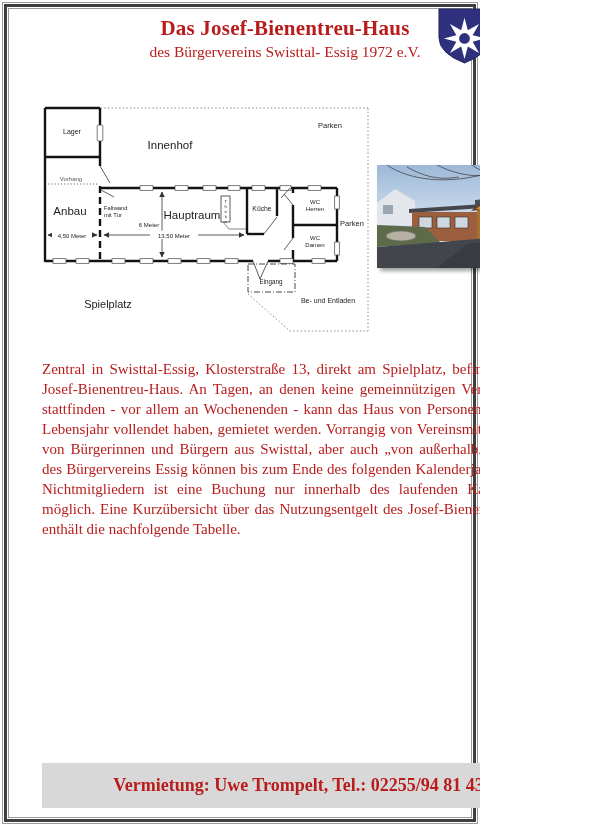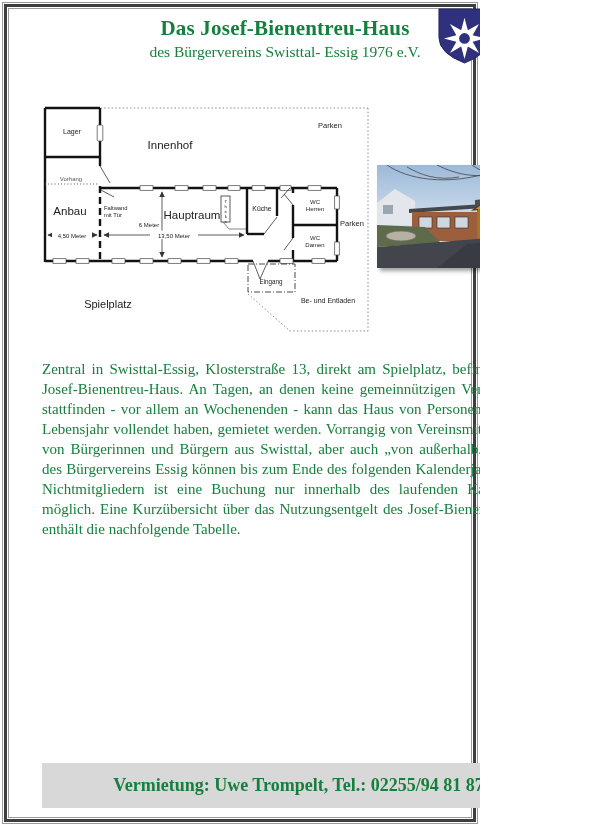--- a/index.html
+++ b/index.html
@@ -1,18 +1,18 @@
 <!DOCTYPE html>
 <html><head>
 <meta charset="utf-8">
 <style>
   html,body{margin:0;padding:0;background:#fff;}
   .page{
     position:relative;width:480px;height:826px;background:#fff;
-    font-family:"Liberation Serif",serif;color:#15803d;overflow:hidden;
+    font-family:"Liberation Serif",serif;color:#b91c1c;overflow:hidden;
   }
   .frame{
     position:absolute;inset:2px;pointer-events:none;
     box-shadow:
       inset 0 0 0 1px #9a9a9a,
       inset 0 0 0 2px #ffffff,
       inset 0 0 0 5px #3e3e3e,
       inset 0 0 0 6px #ffffff,
       inset 0 0 0 7px #9a9a9a;
   }
@@ -41,21 +41,21 @@
   .theke-text{writing-mode:vertical-rl;text-orientation:upright;letter-spacing:0;}
 </style>
 </head>
 <body>
 
 <div class="page">
   <div class="frame"></div>
 
   <div class="header">
     <div class="title">Das Josef-Bienentreu-Haus</div>
-    <div class="subtitle">des Bürgervereins Swisttal- Essig 1976 e.V.</div>
+    <div class="subtitle">des Bürgervereins Swisttal- Essig 1972 e.V.</div>
   </div>
 
   <svg class="crest" viewBox="0 0 56 58" aria-hidden="true">
     <path d="M2,1 L54,1 L54,30 Q54,46 28,56 Q2,46 2,30 Z" fill="#30317e" stroke="#24255f" stroke-width="1"></path>
     <path fill-rule="evenodd" fill="#ffffff" d="
       M28,10 L31.4,22.7 L42.8,16.2 L36.3,27.6 L49,31 L36.3,34.4 L42.8,45.8 L31.4,39.3
       L28,52 L24.6,39.3 L13.2,45.8 L19.7,34.4 L7,31 L19.7,27.6 L13.2,16.2 L24.6,22.7 Z
       M28,25.5 A5.5,5.5 0 1 0 28,36.5 A5.5,5.5 0 1 0 28,25.5 Z"></path>
   </svg>
 
@@ -204,14 +204,14 @@
 
     <polygon points="0,60 48,62 64,78 0,82" fill="#5d6b4b"></polygon>
     <ellipse cx="24" cy="71" rx="15" ry="5" fill="#b6b1a3" stroke="#6e6a60" stroke-width="0.7"></ellipse>
 
     <polygon points="0,82 62,77 196,66 196,103 0,103" fill="#43454c"></polygon>
     <polygon points="90,79 150,73 196,88 196,103 60,103" fill="#393b42"></polygon>
   </svg>
 
   <p class="para" id="para1">Zentral in Swisttal-Essig, Klosterstraße 13, direkt am Spielplatz, befindet sich das Josef-Bienentreu-Haus. An Tagen, an denen keine gemeinnützigen Veranstaltungen stattfinden - vor allem an Wochenenden - kann das Haus von Personen, die das 25. Lebensjahr vollendet haben, gemietet werden. Vorrangig von Vereinsmitgliedern und von Bürgerinnen und Bürgern aus Swisttal, aber auch „von außerhalb.“ Mitglieder des Bürgervereins Essig können bis zum Ende des folgenden Kalenderjahres buchen; Nichtmitgliedern ist eine Buchung nur innerhalb des laufenden Kalenderjahres möglich. Eine Kurzübersicht über das Nutzungsentgelt des Josef-Bienentreu-Hauses enthält die nachfolgende Tabelle.</p>
 
-  <div class="banner">Vermietung: Uwe Trompelt, Tel.: 02255/94 81 87</div>
+  <div class="banner">Vermietung: Uwe Trompelt, Tel.: 02255/94 81 43</div>
 </div>
 
 </body></html>

